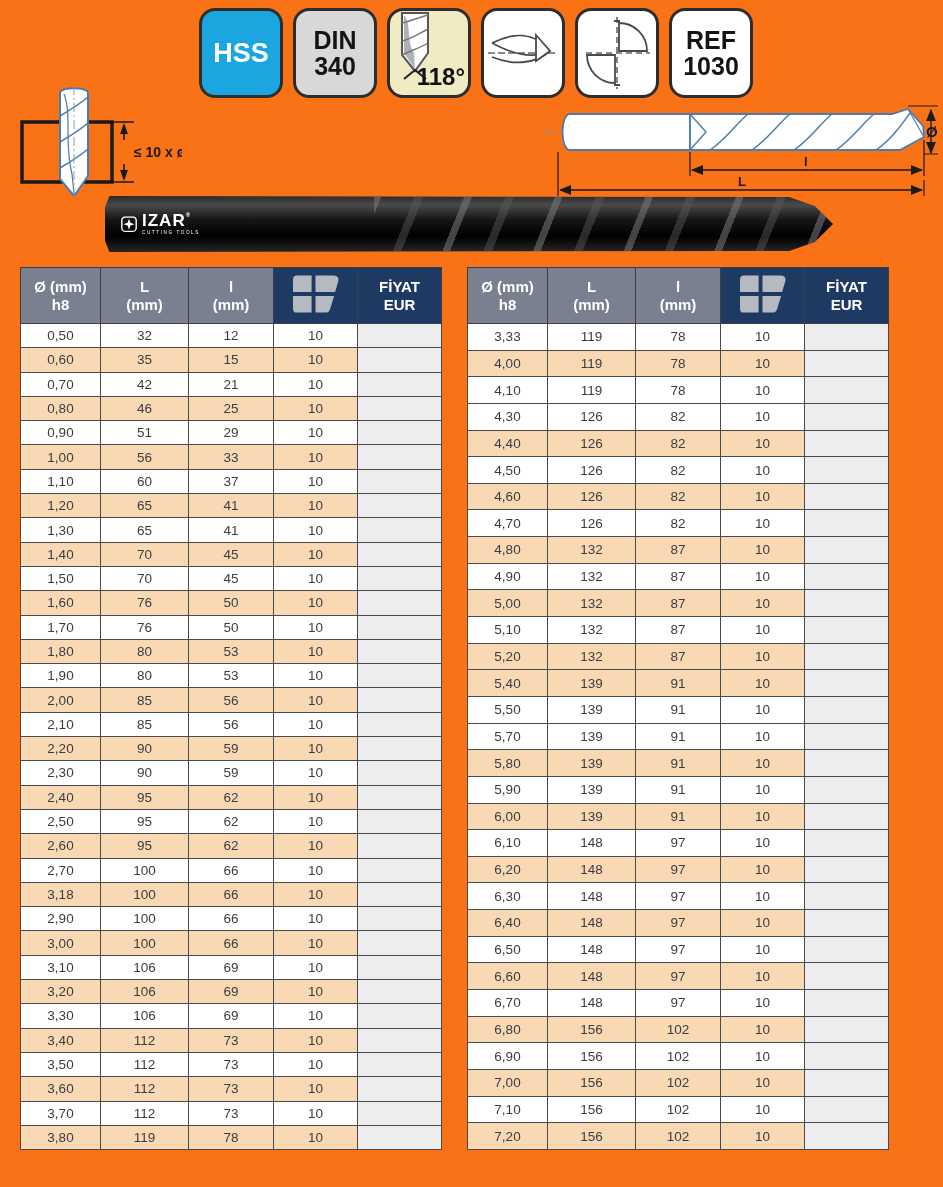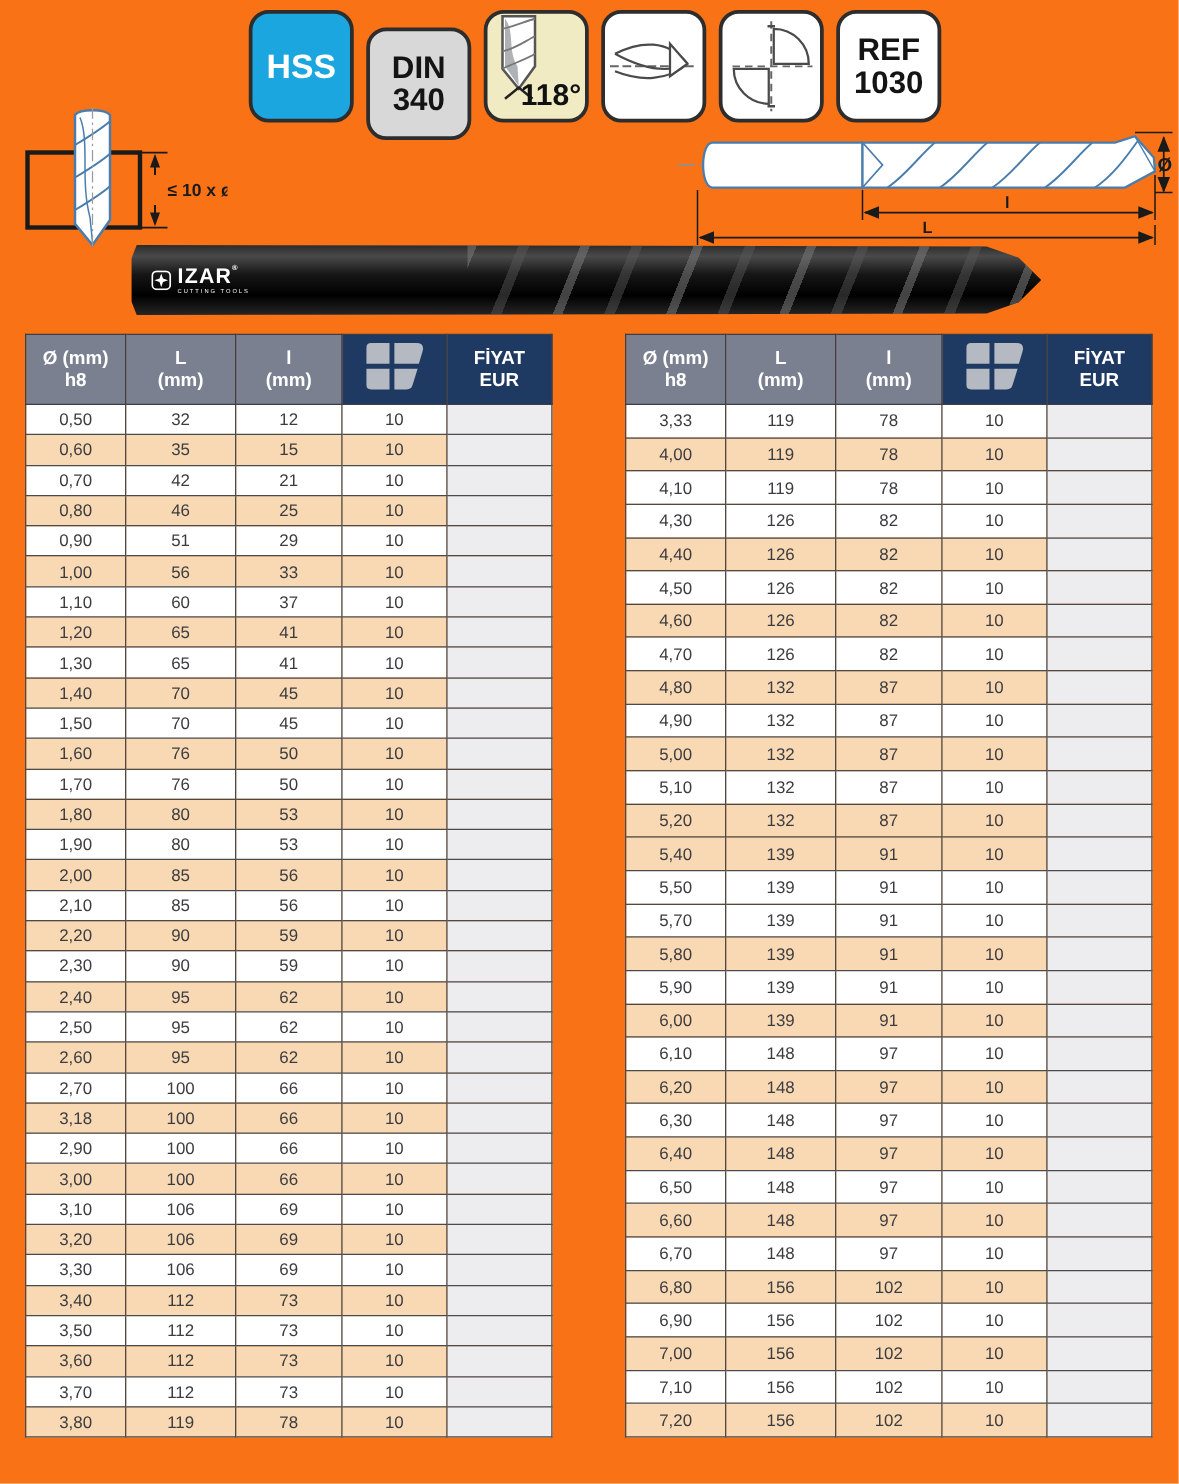--- a/index.html
+++ b/index.html
@@ -5,21 +5,21 @@
   html,body{margin:0;padding:0;background:#fff;}
   .page{position:relative;width:943px;height:1187px;background:#f97316;
         font-family:"Liberation Sans",sans-serif;overflow:hidden;}
 
   
   .badge-row{position:absolute;left:199px;top:8px;display:flex;gap:10px;}
   .badge{width:84px;height:90px;border:3px solid #2d2d2d;border-radius:16px;
          box-sizing:border-box;display:flex;align-items:center;justify-content:center;
          flex-direction:column;background:#fff;position:relative;overflow:hidden;}
   .badge.hss{background:#1ca6e0;color:#fff;font-size:27px;font-weight:bold;}
-  .badge.din{background:#d8d8d8;color:#141414;font-size:25px;font-weight:bold;line-height:1.05;text-align:center;margin-top:14px;}
+  .badge.din{background:#d8d8d8;color:#141414;font-size:25px;font-weight:bold;line-height:1.05;text-align:center;}
   .badge.angle{background:#f1ebc4;}
   .badge.ref{background:#fff;color:#141414;font-size:25px;font-weight:bold;line-height:1.05;text-align:center;align-items:center;}
   .angle-text{position:absolute;right:3px;bottom:4px;font-size:24px;font-weight:bold;color:#111;}
 
   
   .diag-left{position:absolute;left:12px;top:84px;}
   .diag-right{position:absolute;left:540px;top:92px;}
 
   
   .drill-photo{position:absolute;left:105px;top:196px;width:728px;height:56px;
@@ -27,21 +27,21 @@
       clip-path:polygon(0.6% 0,94% 2%,97.5% 18%,100% 50%,97.5% 82%,94% 98%,0.6% 100%,0 80%,0 20%);}
   .drill-flutes{position:absolute;left:37%;top:0;width:63%;height:100%;
       background:repeating-linear-gradient(112deg,rgba(120,120,120,.55) 0 7px,rgba(0,0,0,0) 7px 38px,rgba(90,90,90,.45) 38px 46px,rgba(0,0,0,0) 46px 84px);}
   .brand{position:absolute;left:16px;top:50%;transform:translateY(-50%);display:flex;align-items:center;gap:5px;color:#fff;}
   .brand-text{display:flex;flex-direction:column;line-height:1;}
   .brand-name{font-size:17px;font-weight:bold;letter-spacing:1px;}
   .brand-reg{font-size:6px;vertical-align:top;}
   .brand-sub{font-size:4.6px;letter-spacing:1.6px;margin-top:2px;}
 
   
-  .tables{position:absolute;top:267px;left:20px;display:flex;gap:58px;}
+  .tables{position:absolute;top:267px;left:20px;display:flex;gap:25px;}
   table.spec{border-collapse:collapse;table-layout:fixed;width:421px;}
   table.spec col:nth-child(1){width:80px;}
   table.spec col:nth-child(2){width:88px;}
   table.spec col:nth-child(3){width:85px;}
   table.spec col:nth-child(4){width:84px;}
   table.spec col:nth-child(5){width:84px;}
   table.spec th{background:#7a8090;color:#fff;font-size:15px;font-weight:bold;
       line-height:1.15;height:55px;border:1px solid #3c3f46;text-align:center;padding:0;}
   table.spec th.navy{background:#1e3a63;}
   table.spec td{height:23.3px;border:1px solid #4a4a4a;text-align:center;

